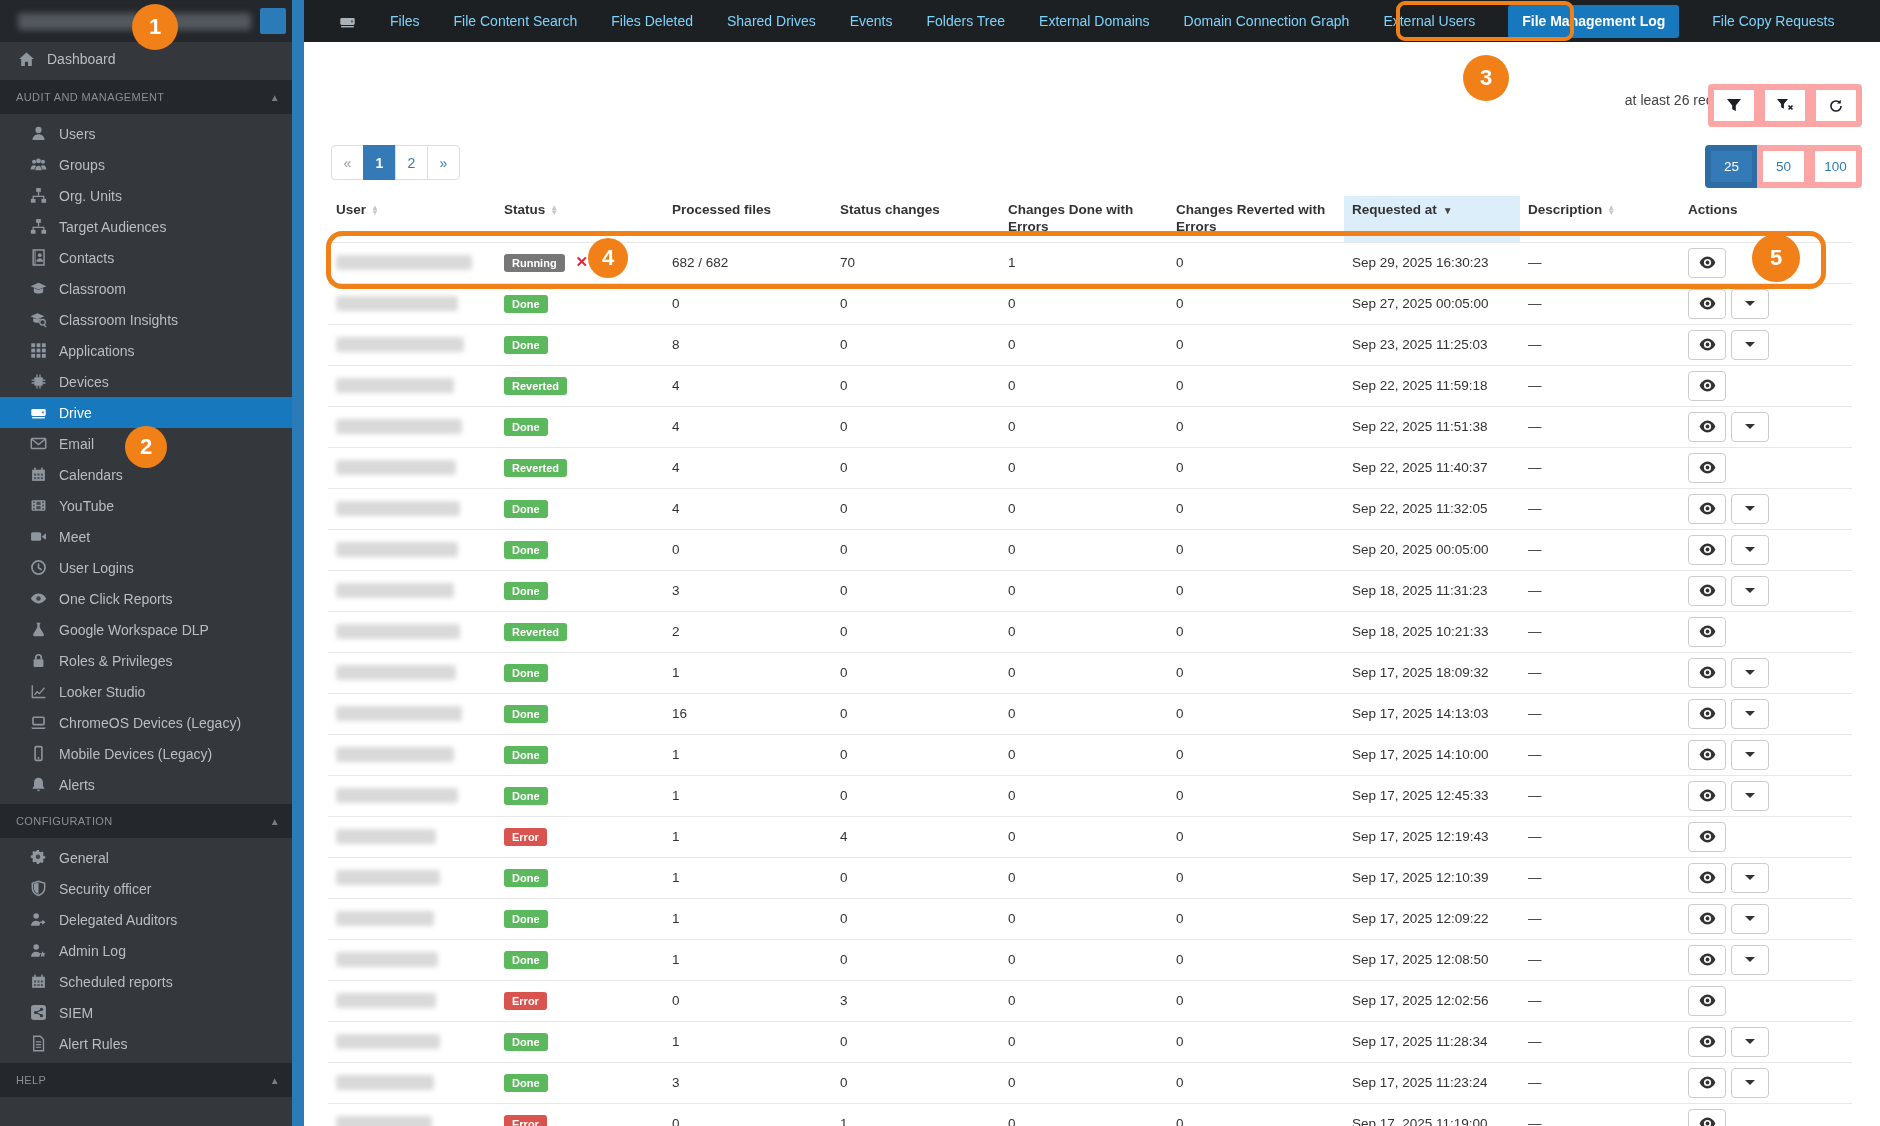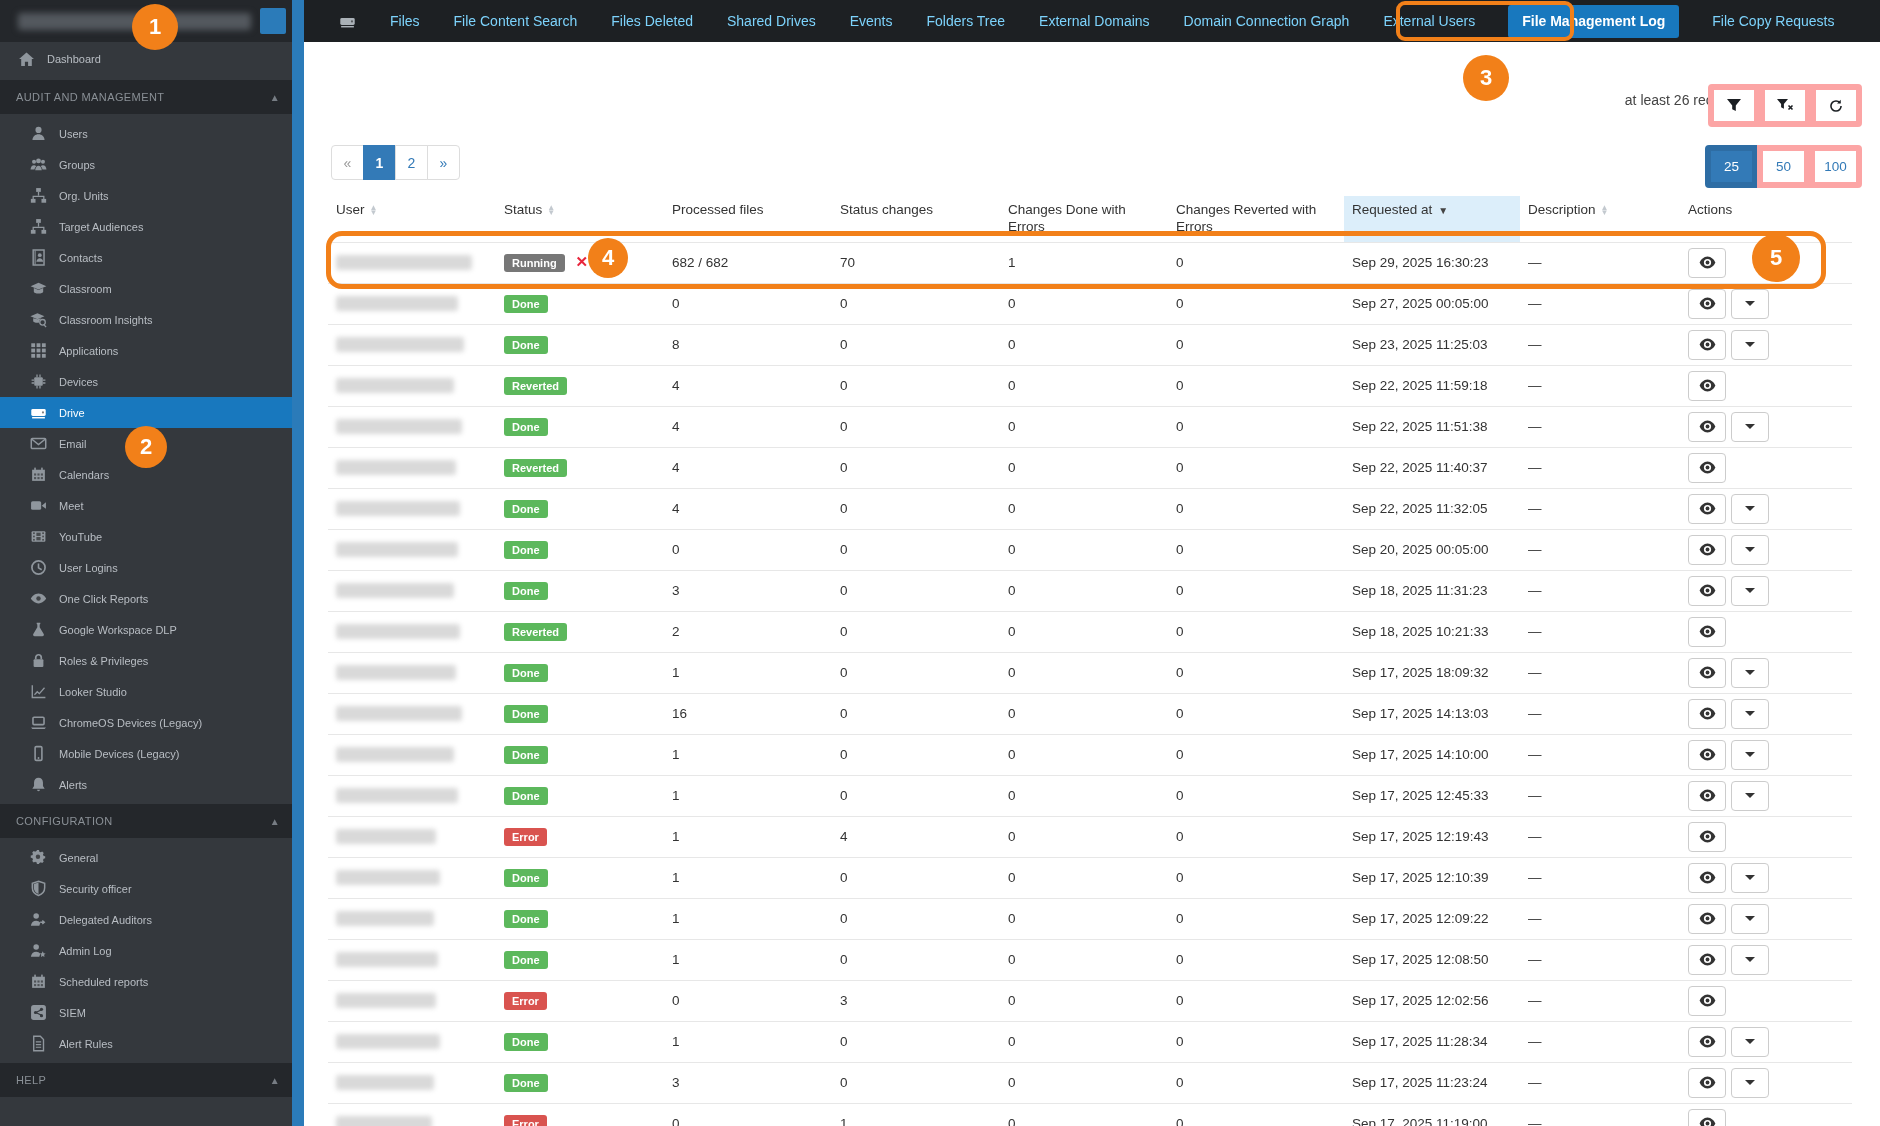--- a/index.html
+++ b/index.html
@@ -7,21 +7,21 @@
        font-family:"Liberation Sans",sans-serif;color:#333}
   
   .sidebar{position:absolute;left:0;top:0;width:292px;height:1126px;background:#34383d;z-index:2}
   .sb-header{height:48px;background:#1e2124;display:flex;align-items:center;padding:0 10px 0 14px;position:relative}
   .brand{color:#e2e6e9;font-size:17px;margin-left:10px;letter-spacing:.3px}
   .brand-caret{color:#8d949b;font-size:10px;margin-left:9px}
   .collapse-chevron{position:absolute;right:10px;top:8px;color:#a7adb4;font-size:26px;line-height:26px;font-weight:bold;cursor:pointer}
   .sb-user{height:42px;background:#24272b;display:flex;align-items:center;padding:0 6px 0 18px}
   .user-blur{flex:1;height:17px;background:#53585e;border-radius:3px;filter:blur(3px)}
   .user-btn{width:26px;height:26px;background:#2b7bb9;border-radius:2px;margin-left:9px;flex:0 0 auto;cursor:pointer}
-  .sb-item{height:31px;display:flex;align-items:center;padding-left:30px;font-size:11px;color:#b9bec4;cursor:pointer;white-space:nowrap}
+  .sb-item{height:31px;display:flex;align-items:center;padding-left:30px;font-size:14px;color:#b9bec4;cursor:pointer;white-space:nowrap}
   .sb-item.top{height:34px;padding-left:18px}
   .sb-item .icn{width:17px;height:17px;margin-right:12px;color:#8f969d;display:inline-flex;flex:0 0 auto}
   .sb-item.active{background:#1878be;color:#fff}
   .sb-item.active .icn{color:#fff}
   .sb-section{height:34px;background:#24272b;display:flex;align-items:center;justify-content:space-between;
               padding:0 12px 0 16px;font-size:11px;color:#8a9096;letter-spacing:.4px;margin:4px 0;cursor:pointer}
   .sb-sec-caret{color:#777d84;font-size:10px}
   
   .bluebar{position:absolute;left:292px;top:0;width:12px;height:1126px;background:#2b7bb9;z-index:3}
   
@@ -46,21 +46,21 @@
   .pager{position:absolute;top:103px;left:27px;display:flex}
   .pbtn{min-width:31px;height:33px;border:1px solid #ddd;background:#fff;color:#337ab7;display:flex;
         align-items:center;justify-content:center;font-size:14px;margin-left:-1px;cursor:pointer}
   .pbtn:first-child{border-radius:4px 0 0 4px;margin-left:0}
   .pbtn:last-child{border-radius:0 4px 4px 0}
   .pbtn.muted{color:#999}
   .pbtn.active{background:#337ab7;color:#fff;border-color:#337ab7;font-weight:bold}
   
   .logtable{position:absolute;left:24px;top:154px;width:1524px;border-collapse:collapse;table-layout:fixed;
             font-size:13.5px;color:#333}
-  .logtable th{text-align:left;font-weight:normal;padding:6px 6px 6px 8px;vertical-align:top;line-height:1.25;height:29px}
+  .logtable th{text-align:left;font-weight:bold;padding:6px 6px 6px 8px;vertical-align:top;line-height:1.25;height:29px}
   .logtable th.sorted{background:#dceefa}
   .logtable thead tr{border-bottom:1px solid #ddd}
   .logtable td{padding:0 6px 0 8px;height:40px;border-top:1px solid #e7e7e7;vertical-align:middle;white-space:nowrap}
   .sort-both{display:inline-flex;flex-direction:column;margin-left:5px;vertical-align:middle;color:#c3c9cf;font-size:8px;line-height:5px;font-style:normal}
   .sort-both i{font-style:normal}
   .sort-desc{margin-left:6px;color:#444;font-size:10px}
   .badge{display:inline-block;padding:3px 8px;border-radius:3px;color:#fff;font-size:11px;font-weight:bold}
   .b-done,.b-reverted{background:#5cb85c}
   .b-running{background:#777}
   .b-error{background:#d9534f}
@@ -230,43 +230,43 @@
               <rect x="7" y="10.4" width="2" height="2"></rect>
               <rect x="10.2" y="10.4" width="2" height="2"></rect>
             </g>
           </svg>
         </span>
         <span class="lbl">Calendars</span>
       </div>
       <div class="sb-item">
         <span class="icn">
           <svg width="17" height="17" viewBox="0 0 16 16" fill="currentColor">
-            <rect x="1" y="4" width="9.5" height="8" rx="1.5"></rect>
-            <path d="M11 8.2 15 5v6z"></path>
-          </svg>
-        </span>
-        <span class="lbl">Meet</span>
-      </div>
-      <div class="sb-item">
-        <span class="icn">
-          <svg width="17" height="17" viewBox="0 0 16 16" fill="currentColor">
             <rect x="1.5" y="3" width="13" height="10" rx="1"></rect>
             <g fill="rgba(0,0,0,.5)">
               <rect x="2.9" y="4.1" width="1.6" height="1.6"></rect>
               <rect x="2.9" y="7.2" width="1.6" height="1.6"></rect>
               <rect x="2.9" y="10.3" width="1.6" height="1.6"></rect>
               <rect x="11.5" y="4.1" width="1.6" height="1.6"></rect>
               <rect x="11.5" y="7.2" width="1.6" height="1.6"></rect>
               <rect x="11.5" y="10.3" width="1.6" height="1.6"></rect>
               <rect x="6" y="4.4" width="4" height="3.1"></rect>
               <rect x="6" y="8.5" width="4" height="3.1"></rect>
             </g>
           </svg>
         </span>
         <span class="lbl">YouTube</span>
+      </div>
+      <div class="sb-item">
+        <span class="icn">
+          <svg width="17" height="17" viewBox="0 0 16 16" fill="currentColor">
+            <rect x="1" y="4" width="9.5" height="8" rx="1.5"></rect>
+            <path d="M11 8.2 15 5v6z"></path>
+          </svg>
+        </span>
+        <span class="lbl">Meet</span>
       </div>
       <div class="sb-item">
         <span class="icn">
           <svg width="17" height="17" viewBox="0 0 16 16" fill="currentColor">
             <circle cx="8" cy="8" r="6.2" fill="none" stroke="currentColor" stroke-width="1.6"></circle>
             <path d="M8 4.2v4.1l3 1.8" fill="none" stroke="currentColor" stroke-width="1.5"></path>
           </svg>
         </span>
         <span class="lbl">User Logins</span>
       </div>

